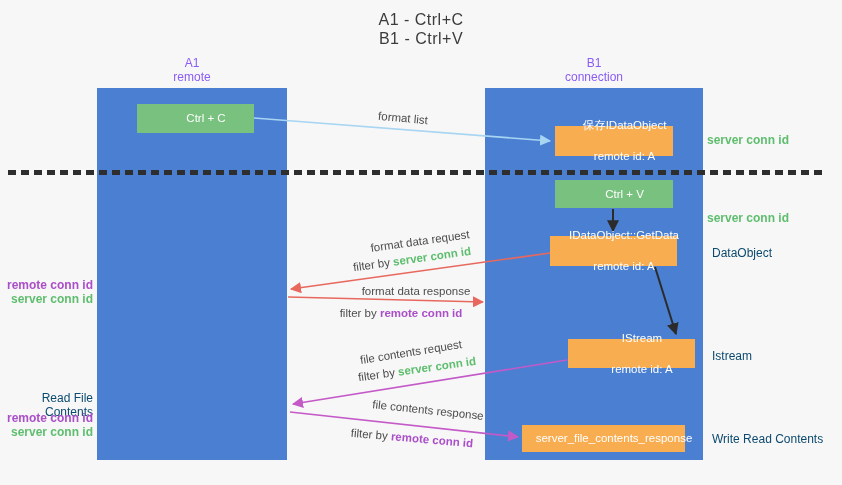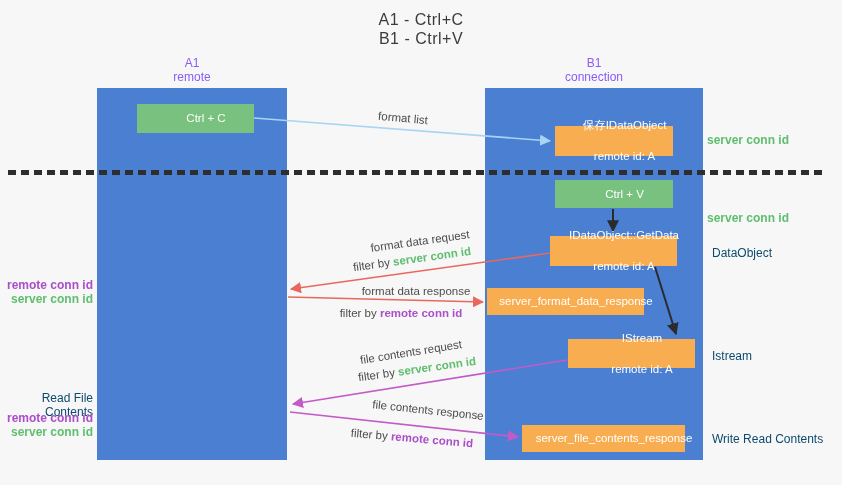--- a/index.html
+++ b/index.html
@@ -88,23 +88,20 @@
   </div>
 
   <div class="box orange-box" style="left:555px; top:126px; width:118px; height:30px;">
     <div>保存IDataObject</div>
     <div>remote id: A</div>
   </div>
   <div class="box orange-box" style="left:550px; top:236px; width:127px; height:30px;">
     <div>IDataObject::GetData</div>
     <div>remote id: A</div>
   </div>
-  <div class="box orange-box" style="left:487px; top:288px; width:157px; height:27px;">
-    <div>server_format_data_response</div>
-  </div>
   <div class="box orange-box" style="left:568px; top:339px; width:127px; height:29px;">
     <div>IStream</div>
     <div>remote id: A</div>
   </div>
   <div class="box orange-box" style="left:522px; top:425px; width:163px; height:27px;justify-content:center;">
     <div>server_file_contents_response</div>
   </div>
 
 
   <div class="lbl centered" style="left:403px; top:118px; transform:translate(-50%,-50%) rotate(5deg);">format list</div>

